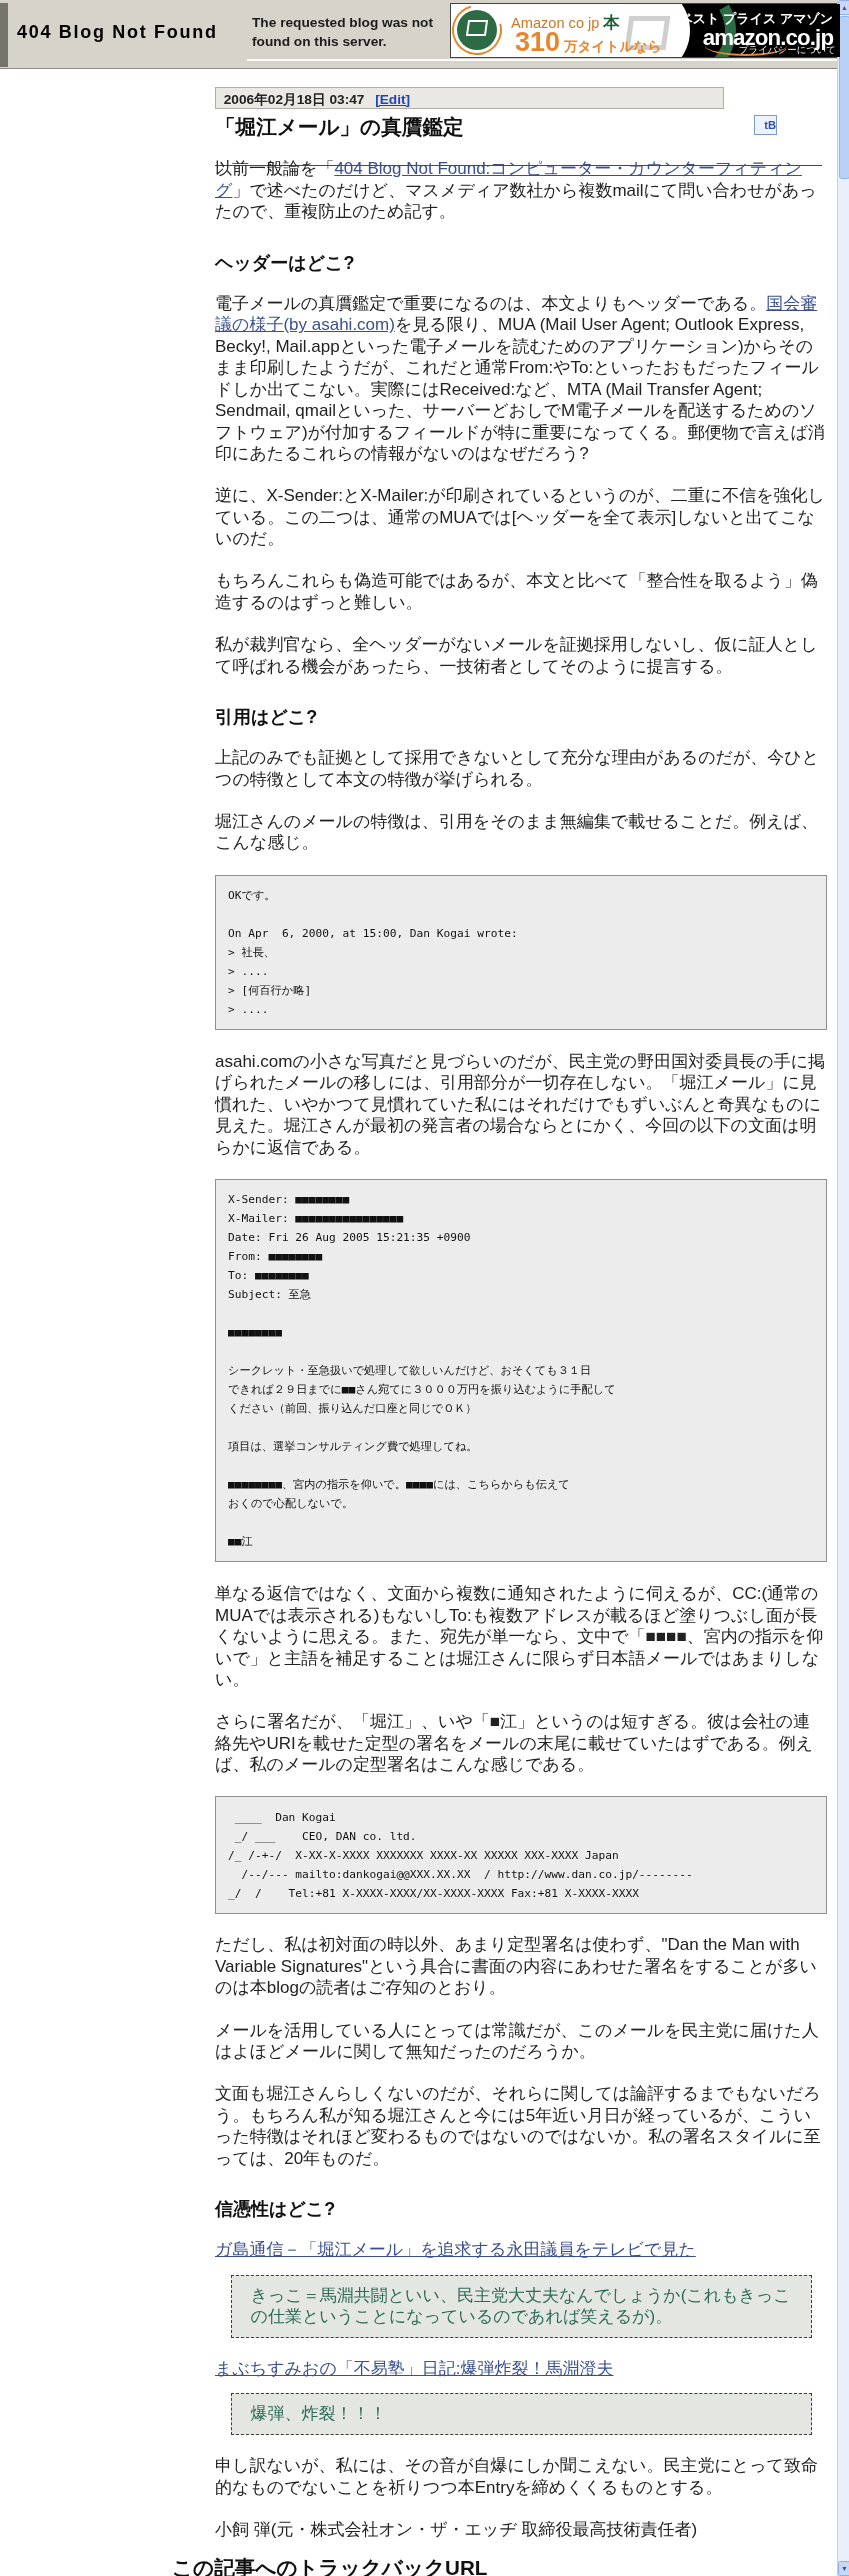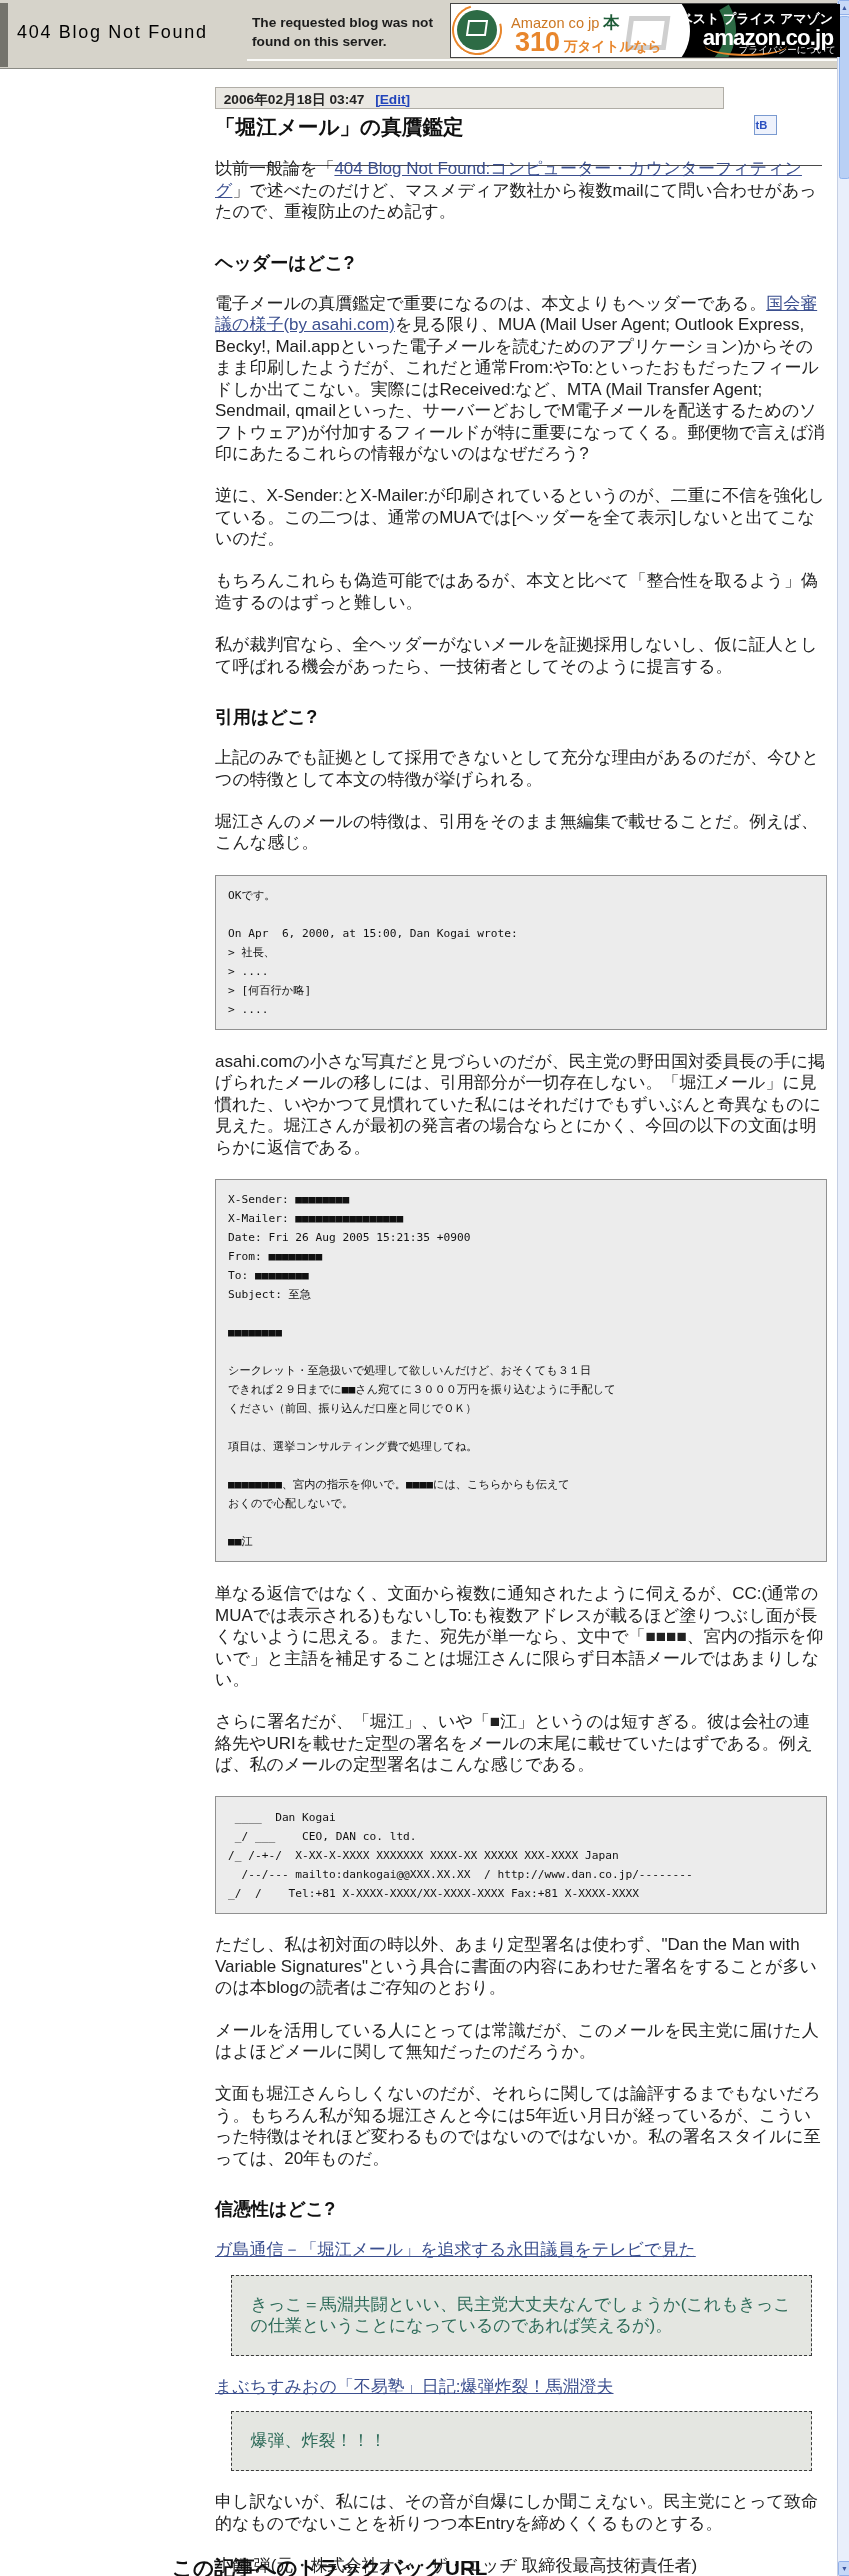--- a/index.html
+++ b/index.html
@@ -4,21 +4,21 @@
 <style>
   html,body{margin:0;padding:0;}
   body{
     width:850px;height:2576px;position:relative;background:#fff;overflow:hidden;
     font-family:"Liberation Sans","DejaVu Sans",sans-serif;color:#222;
   }
   
   .header{position:absolute;left:0;top:0;width:850px;height:69px;background:#d6d3ca;
     border-bottom:1.7px solid #8b8b85;box-sizing:border-box;}
   .header-left-edge{position:absolute;left:0;top:3.4px;width:7.7px;height:64px;background:#74736c;}
-  .blog-title{position:absolute;left:17px;top:22.3px;font-size:18px;font-weight:normal;
+  .blog-title{position:absolute;left:17px;top:22.3px;font-size:18px;font-weight:bold;
     letter-spacing:1.7px;color:#000;cursor:pointer;}
   .server-msg{position:absolute;left:252px;top:13px;width:202px;font-size:13.7px;font-weight:bold;
     color:#1c1c1c;line-height:19px;}
   .header-highlight{position:absolute;left:247px;top:59px;width:590px;height:1.7px;background:#fcfcfa;}
   
   .ad{position:absolute;left:450px;top:3.4px;width:391px;height:55px;background:#fff;
     border:0.9px solid #444;box-sizing:border-box;overflow:hidden;cursor:pointer;}
   .ad-black{position:absolute;left:220px;top:0;right:0;bottom:0;background:#000;z-index:1;}
   .ad-whitecircle{position:absolute;left:146px;top:-20.6px;width:93px;height:93px;background:#fff;
     border-radius:50%;z-index:2;}
@@ -60,33 +60,33 @@
   
   .date-bar{position:absolute;left:215px;top:87px;width:509px;height:22.3px;background:#eae8e3;
     border:0.9px solid #b0ada6;box-sizing:border-box;padding:2.6px 7.7px 0 7.7px;
     font-size:13.7px;font-weight:bold;color:#222;}
   a{text-decoration:underline;cursor:pointer;}
   .edit-link{color:#2244bb;margin-left:6.9px;}
   .title-block{position:absolute;left:215px;top:113px;width:607px;border-bottom:0.9px solid #4a4a4a;
     padding-bottom:24px;}
   .entry-title{display:inline-block;margin:0;font-size:20.6px;font-weight:bold;color:#111;}
   .tb-icon{position:absolute;right:45px;top:1.7px;width:20.6px;height:18px;border:0.9px solid #7a9ad0;
-    background:#eef2fc;color:#2b50c0;font-size:11.2px;font-weight:bold;text-align:left;
+    background:#eef2fc;color:#2b50c0;font-size:11.2px;font-weight:bold;text-align:right;
     line-height:18px;cursor:pointer;}
   .entry-body{position:absolute;left:215px;top:158px;width:612px;font-size:17px;line-height:21.5px;
     color:#222;}
   .entry-body p{margin:0 0 20.6px 0;}
   .entry-body h3{font-size:18px;line-height:22.3px;margin:29px 0 19px 0;color:#111;}
   .blink{color:#3b4f8f;}
   .linkline{margin:0 0 13.7px 0 !important;}
   .codebox{font-family:"DejaVu Sans Mono","Liberation Mono",monospace;font-size:11.2px;
     line-height:19px;background:#ececec;border:0.9px solid #909090;padding:10.3px 12px;
     margin:0 0 20.6px 0;white-space:pre;overflow:hidden;color:#111;}
   .quote{margin:0 15.5px 20.6px 15.5px;background:#e4e6e1;border:0.9px dashed #3c3c3c;
-    padding:18px 19px;color:#2d6b59;}
+    padding:9px 19px;color:#2d6b59;}
   .tb-heading{position:absolute;left:172px;top:2554px;margin:0;font-size:20.6px;font-weight:bold;
     color:#111;white-space:nowrap;}
 </style>
 </head>
 <body>
 
 <div class="header">
   <div class="header-left-edge"></div>
   <div class="blog-title">404 Blog Not Found</div>
   <div class="server-msg">The requested blog was not found on this server.</div>

